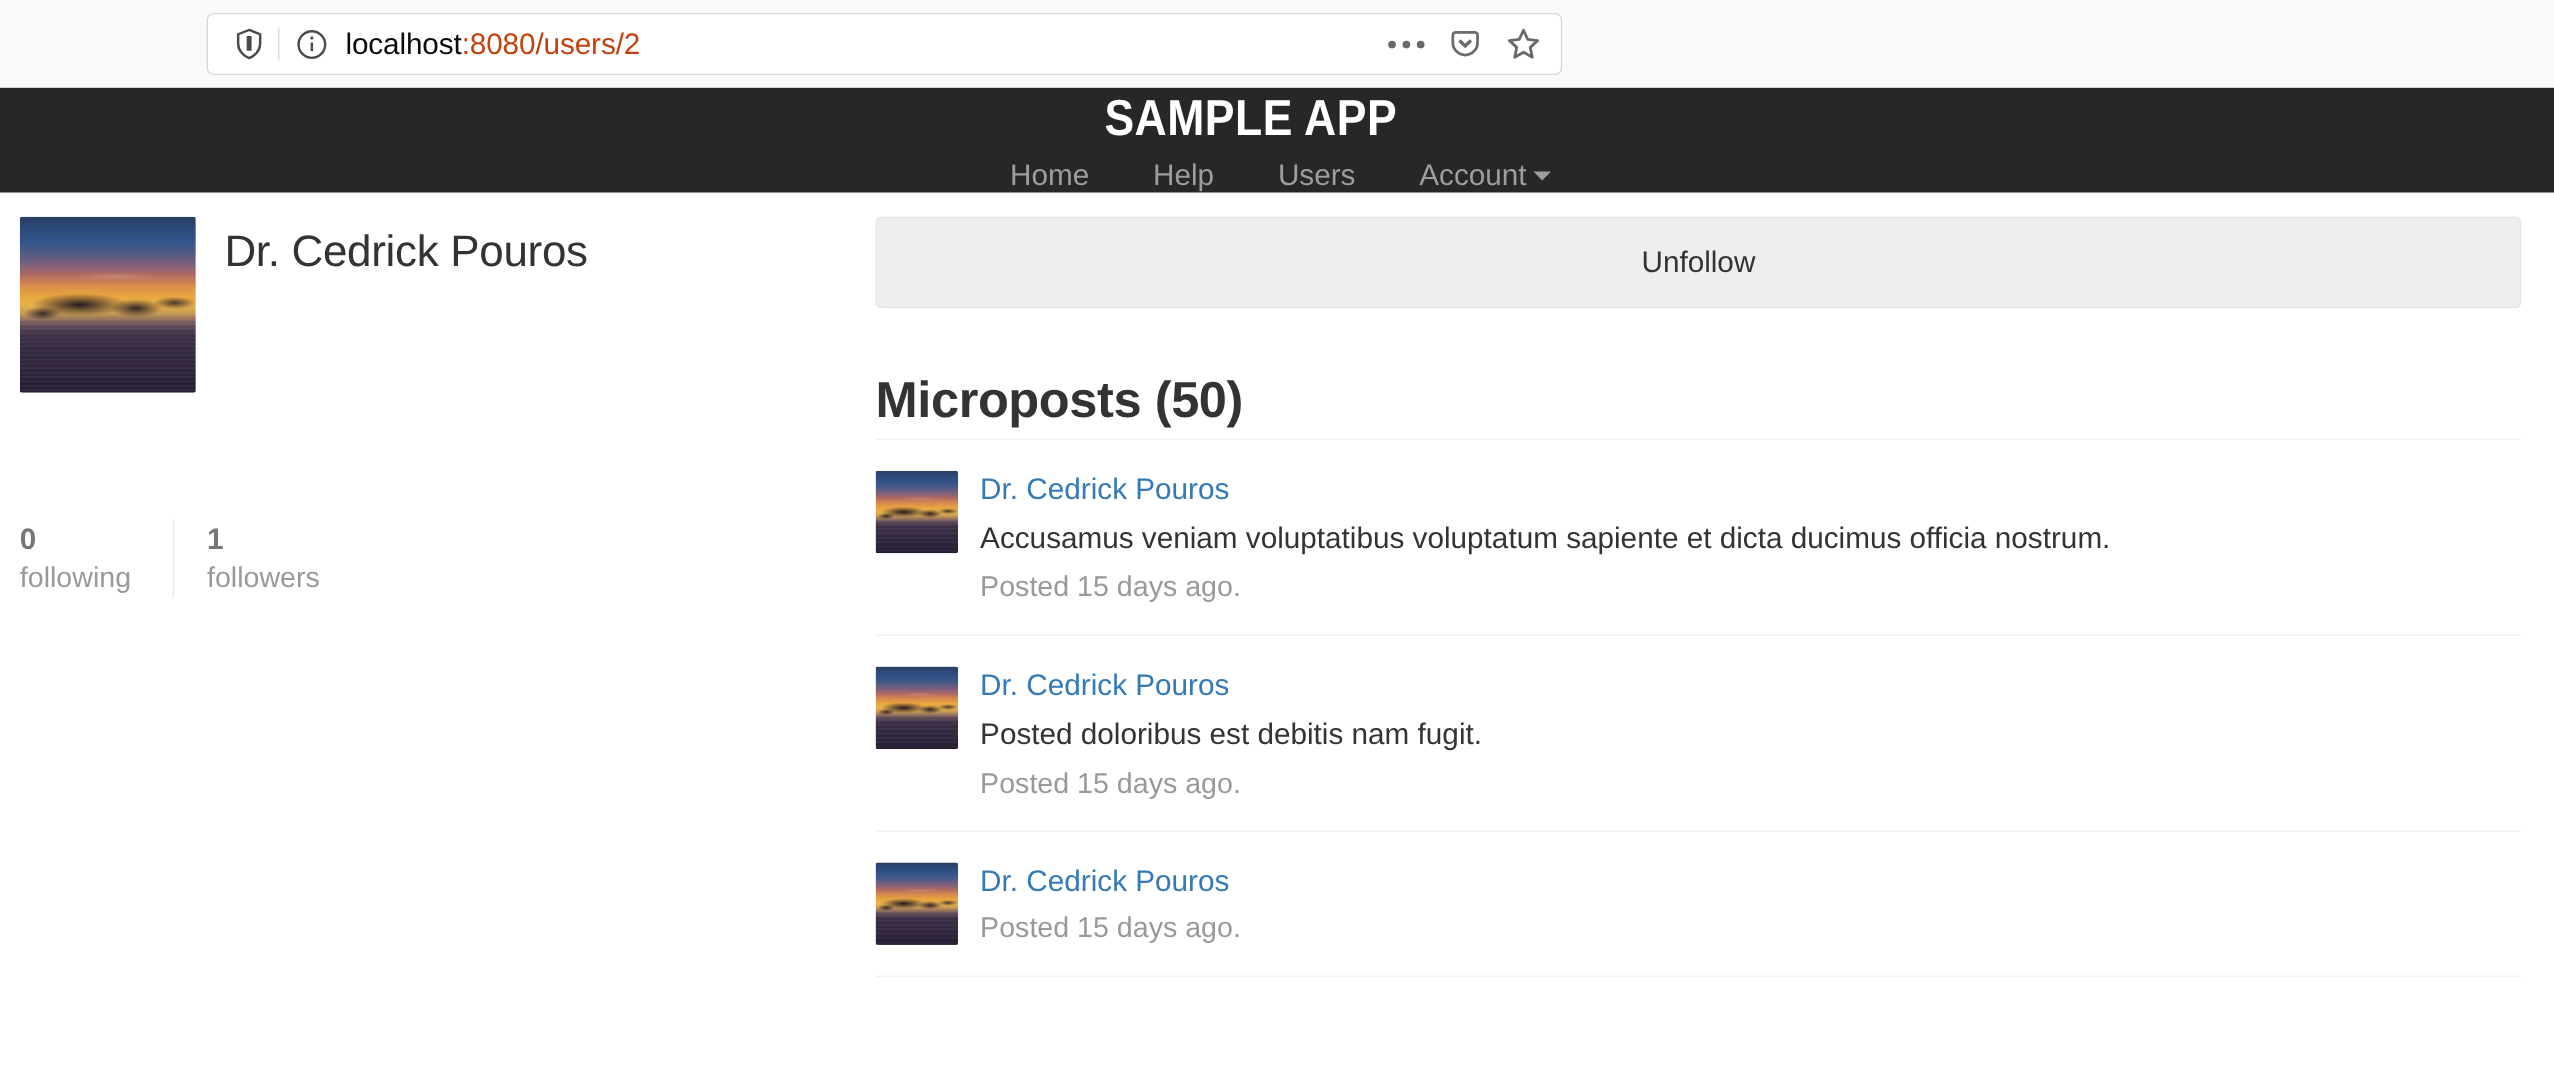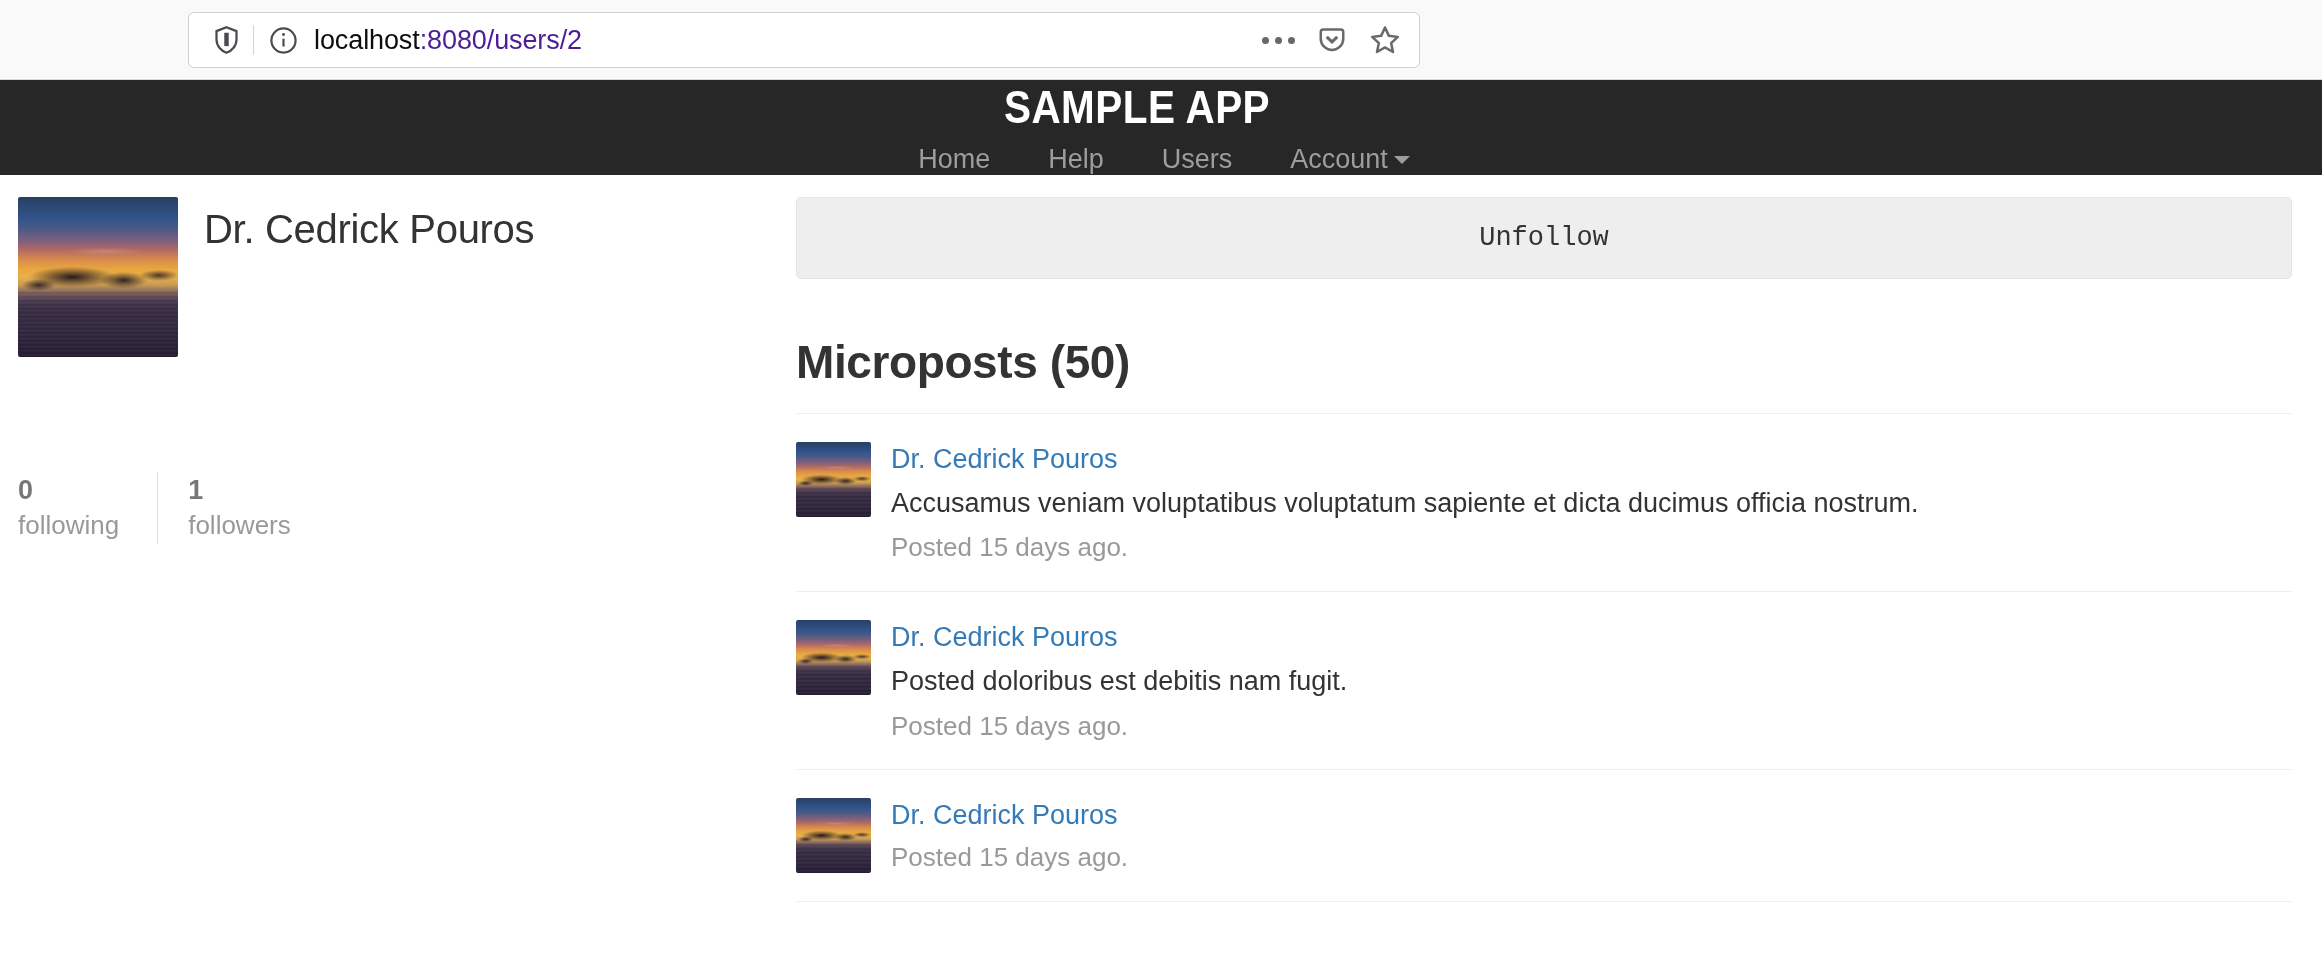--- a/index.html
+++ b/index.html
@@ -61,21 +61,21 @@
   .info-wrap { width: 34px; margin-right: 14px; }
 
   .url-text {
     font-size: 27px;
     color: #0c0c0d;
     letter-spacing: -0.1px;
     white-space: nowrap;
     flex: 1 1 auto;
     overflow: hidden;
   }
-  .url-text .dim { color: #4c1d95; }
+  .url-text .dim { color: #c2410c; }
 
   .urlbar-right {
     display: flex;
     align-items: center;
     gap: 22px;
     flex: 0 0 auto;
     color: #6a6a6e;
   }
 
   .ellipsis-icon {
@@ -257,32 +257,32 @@
   }
 
   .unfollow-btn {
     display: block;
     width: 100%;
     background: #eeeeee;
     border: 1px solid #e4e4e4;
     border-radius: 5px;
     color: #333333;
     font-size: 27px;
-    font-family: Liberation Mono, monospace;
+    font-family: Liberation Sans, sans-serif;
     padding: 25px 0;
     text-align: center;
     cursor: pointer;
   }
 
   .section-title {
     font-size: 46px;
     font-weight: bold;
     color: #333333;
     margin-top: 56px;
-    margin-bottom: 24px;
+    margin-bottom: 9px;
     letter-spacing: -0.4px;
   }
 
   .microposts { list-style: none; }
 
   .micropost {
     display: flex;
     align-items: flex-start;
     gap: 20px;
     padding: 28px 0 26px 0;

